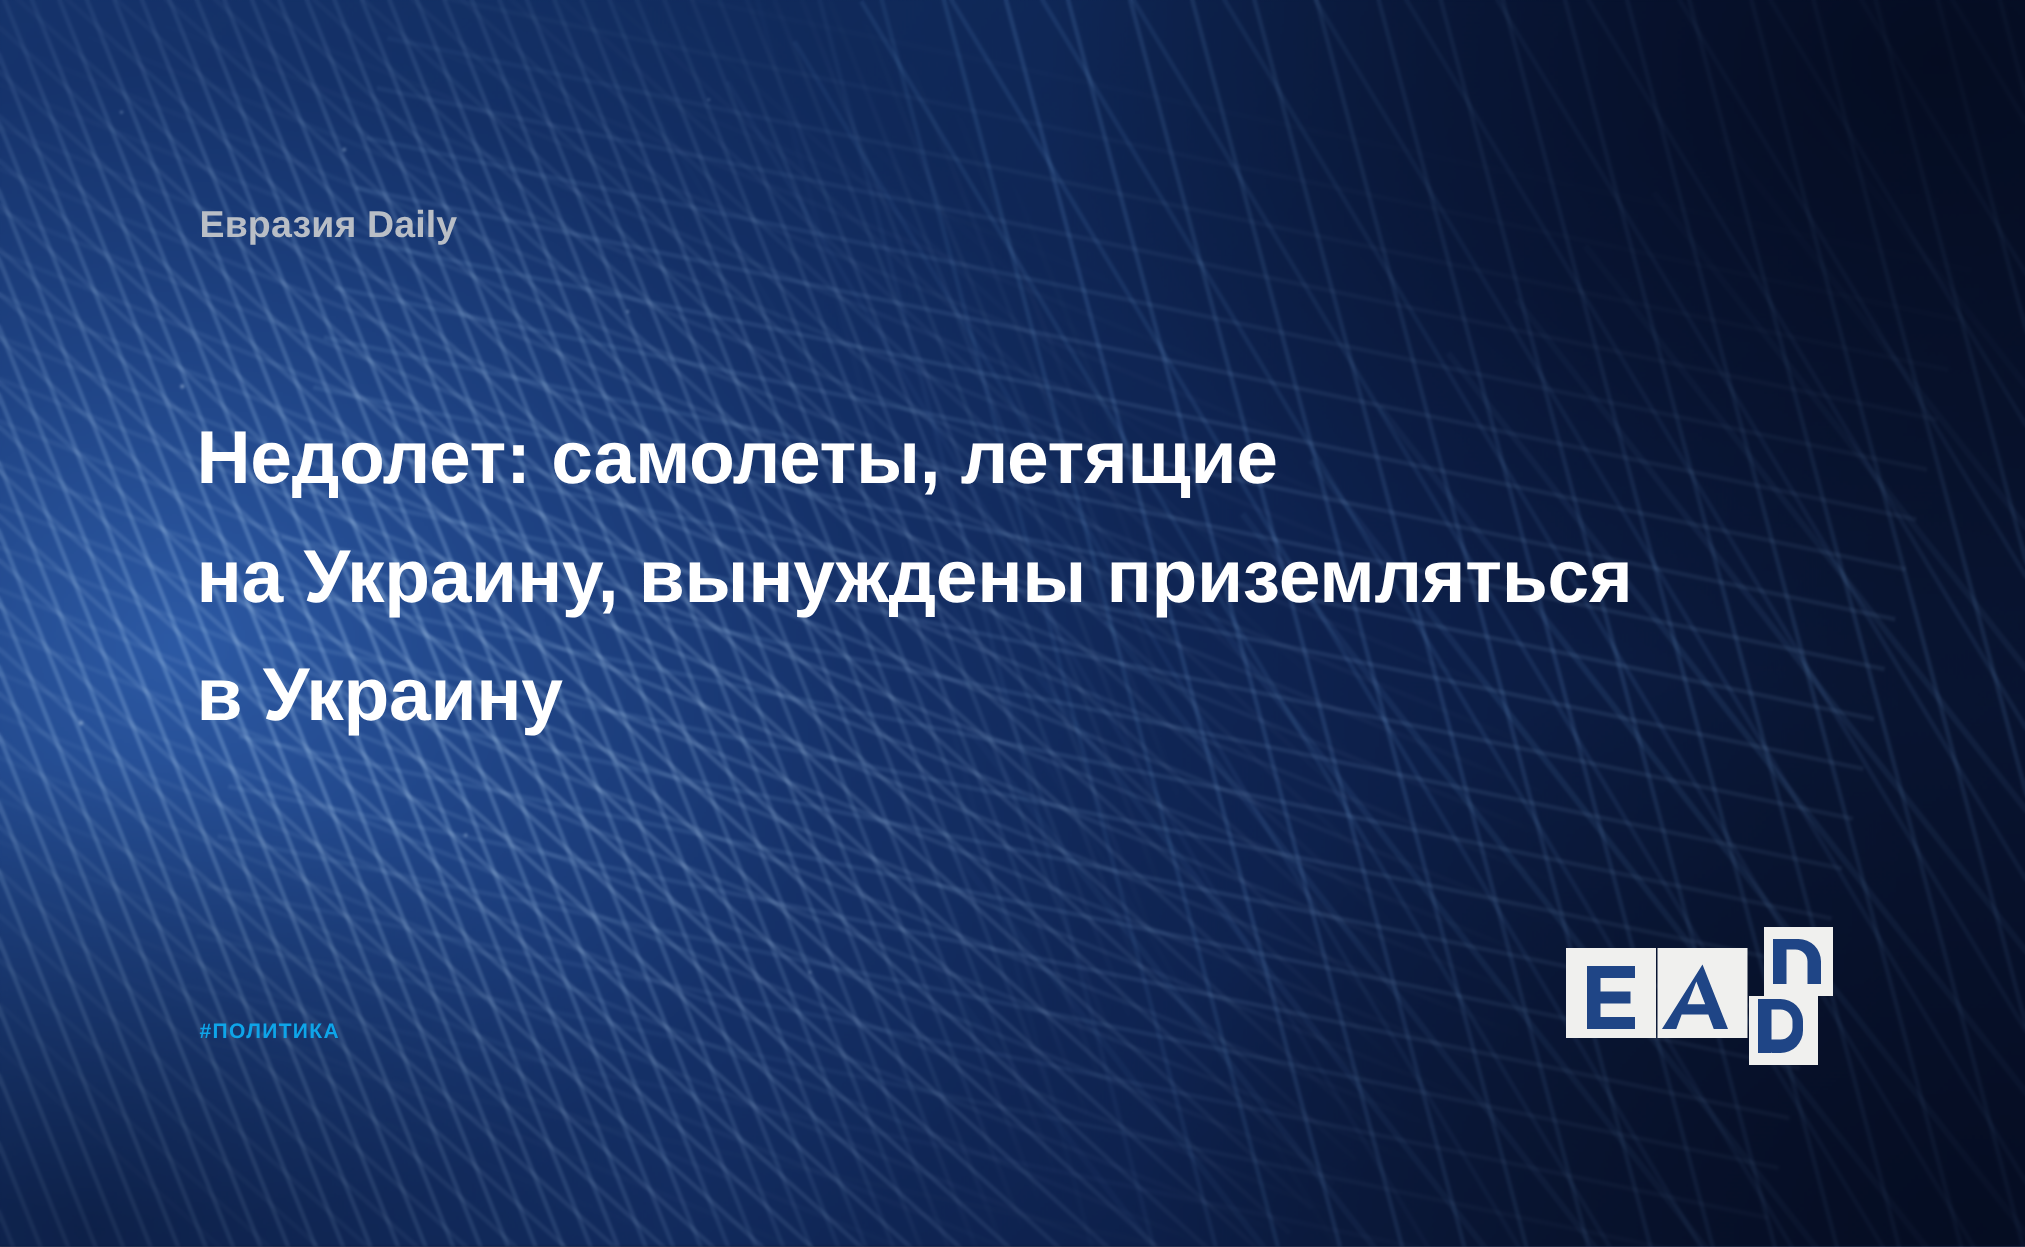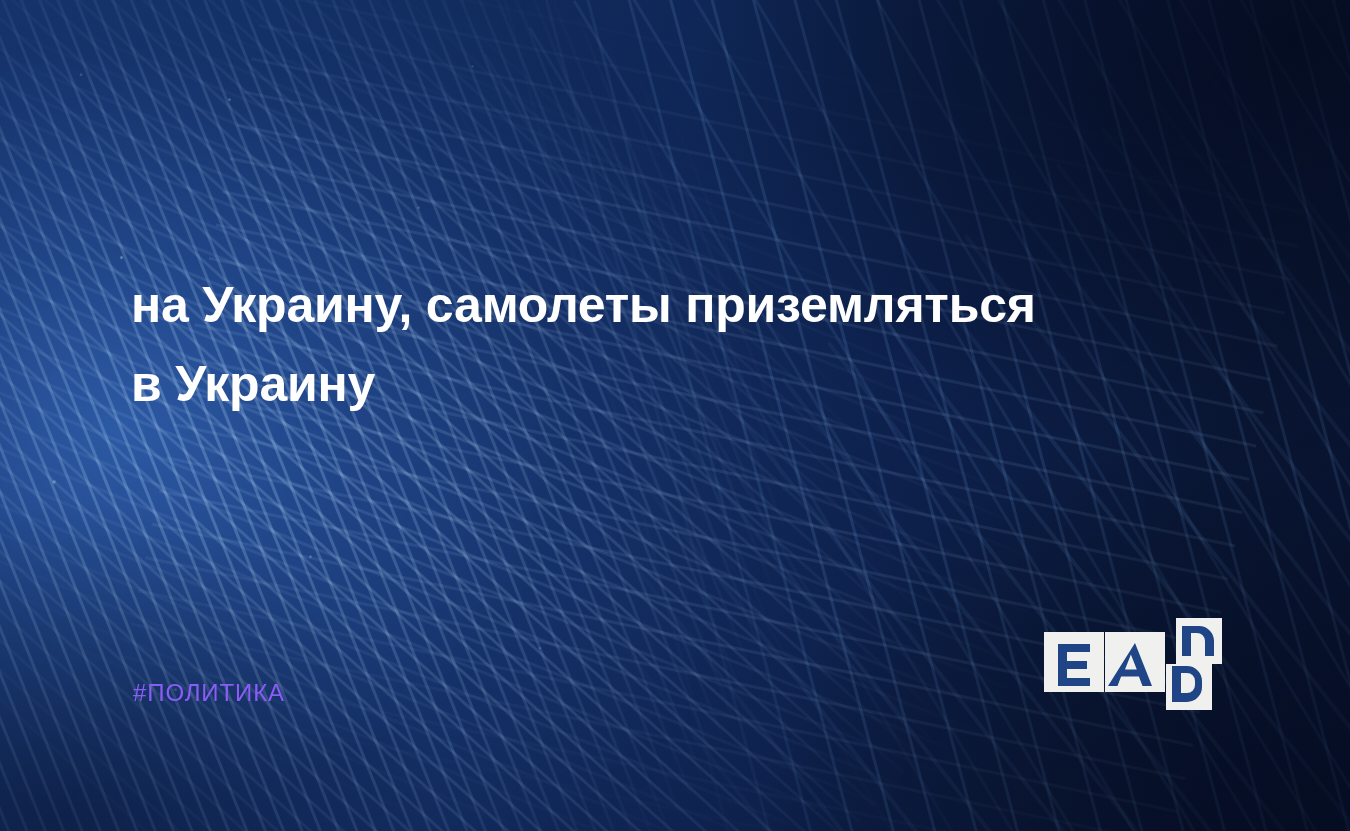--- a/index.html
+++ b/index.html
@@ -201,24 +201,24 @@
     font-weight: 700;
     letter-spacing: -0.2px;
     color: #ffffff;
   }
   .headline .ln { display: block; white-space: nowrap; }
 
   .category {
     position: absolute;
     left: 133px;
     top: 679px;
-    font-size: 24px;
-    font-weight: 400;
+    font-size: 14px;
+    font-weight: 700;
     letter-spacing: .9px;
-    color: #8b5cf6;
+    color: #0ea5e9;
     white-space: nowrap;
   }
 
   
   .logo {
     position: absolute;
     left: 1044px;
     top: 618px;
     width: 178px;
     height: 92px;
@@ -237,23 +237,25 @@
   <div class="trails t-d"></div>
   <div class="trails t-e"></div>
   <div class="trails t-f"></div>
   <div class="trails t-g"></div>
   <div class="trails t-speck"></div>
   <div class="bg-layer bg-vignette"></div>
   <div class="bg-layer bg-soft"></div>
 
   <div id="content">
 
+    <div class="site-name">Евразия Daily</div>
 
     <h1 class="headline">
-      <span class="ln">на Украину, самолеты приземляться</span>
+      <span class="ln">Недолет: самолеты, летящие</span>
+      <span class="ln">на Украину, вынуждены приземляться</span>
       <span class="ln">в Украину</span>
     </h1>
 
     <div class="category">#ПОЛИТИКА</div>
 
     <div class="logo">
       <svg viewBox="0 0 178 92" xmlns="http://www.w3.org/2000/svg" aria-hidden="true">
 
         <g>
           <rect x="0" y="14" width="60" height="60" fill="#f0f0ee"></rect>

